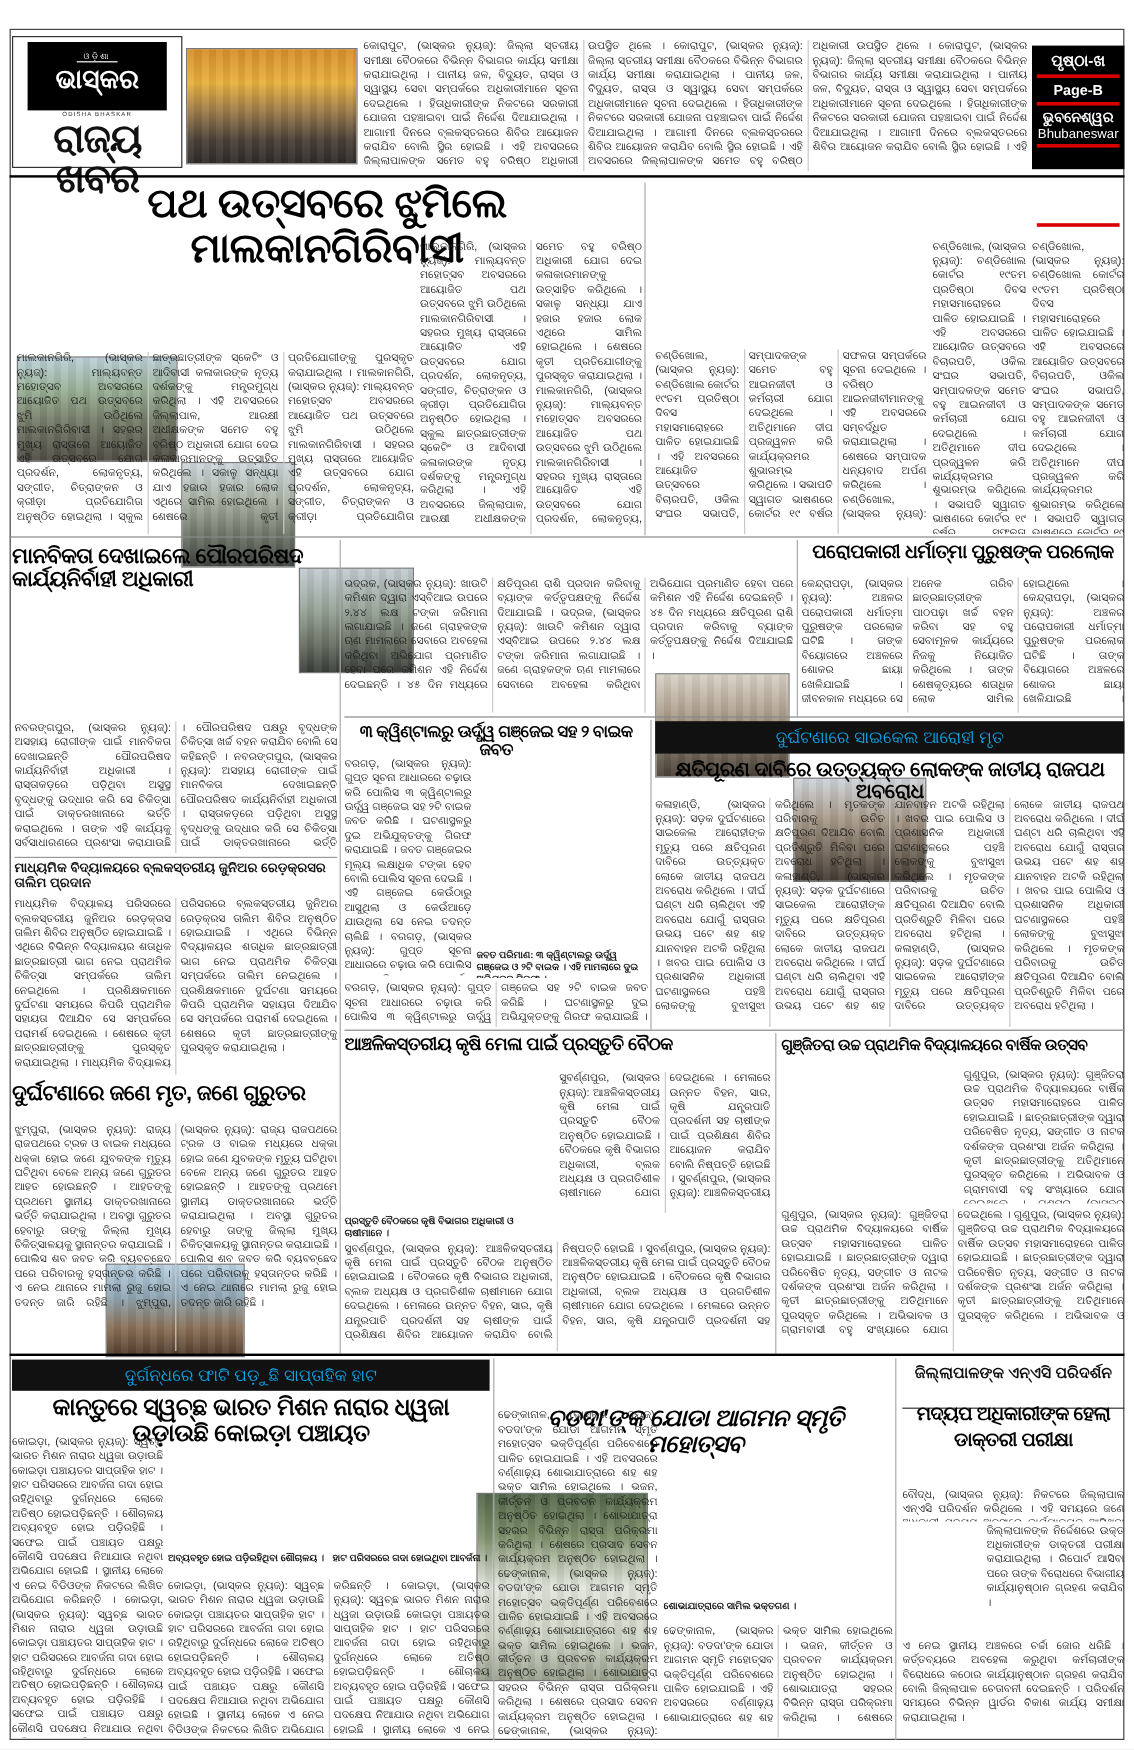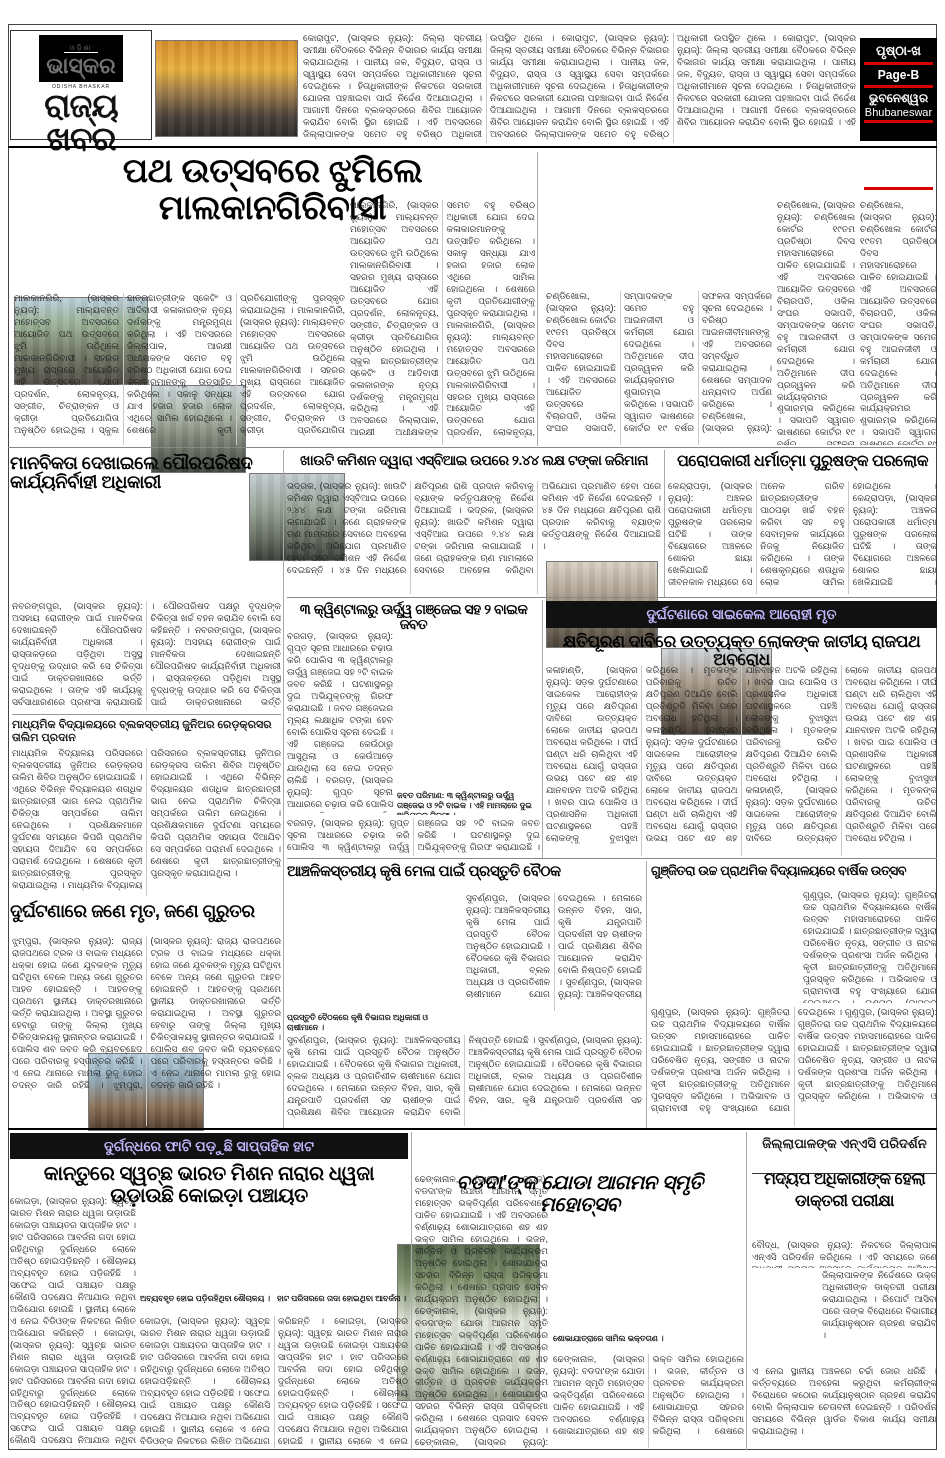--- a/index.html
+++ b/index.html
@@ -2,42 +2,42 @@
 <html><head>
 <meta charset="utf-8">
 <style>
   html,body{margin:0;padding:0;background:#e9e9e9;}
   .page{position:relative;width:945px;height:1458px;background:#ffffff;margin:0 auto;
         font-family:"Liberation Sans", sans-serif;color:#111;overflow:hidden;}
   .frame{position:absolute;left:8px;top:24px;width:929px;height:1426px;border:1px solid #444;}
   .abs{position:absolute;box-sizing:border-box;}
   
   .mastbox{border:1px solid #333;text-align:center;}
-  .logoblock{background:#000;color:#737373;margin:4px auto 0;width:84px;padding:1px 0 5px;}
+  .logoblock{background:#000;color:#ffffff;margin:4px auto 0;width:116px;padding:1px 0 15px;}
   .logotop{font-size:7px;letter-spacing:2px;border-bottom:1px solid #fff;display:inline-block;padding:0 6px;}
   .logomain{font-size:22px;font-weight:bold;line-height:1.05;}
   .logosub{font-size:5px;letter-spacing:1px;color:#222;margin-top:1px;}
   .sectionline{font-size:33px;font-weight:bold;line-height:1.0;letter-spacing:-1px;}
   
   .pagebox{background:#000;color:#fff;text-align:center;padding-top:4px;}
   .pb-row{padding:1px 0;font-weight:bold;}
   .pb-odia{font-size:13px;}
   .pb-en{font-size:12px;}
   .pb-city{font-size:12px;}
   .pb-cityen{font-size:11px;font-weight:normal;}
   .pb-dateodia{font-size:10px;margin-top:48px;}
   .pb-dateen{font-size:12px;}
   .redbar{height:3px;background:#d90000;margin:2px 4px;}
   
   .hl{font-weight:bold;color:#000;line-height:1.08;letter-spacing:-0.5px;}
   .hl-xl{font-size:34px;text-align:center;}
   .hl-l{font-size:26px;text-align:center;}
   .hl-m{font-size:18px;text-align:left;}
   .hl-s{font-size:14px;text-align:center;}
-  .kicker{background:#111;color:#c4b5fd;font-weight:bold;text-align:center;font-size:14px;line-height:1.9;}
+  .kicker{background:#111;color:#0ea5e9;font-weight:normal;text-align:center;font-size:14px;line-height:1.9;}
   .subhead{font-weight:bold;font-size:11px;text-align:left;border-top:1px solid #999;padding-top:3px;}
   .kicker2{font-weight:bold;font-size:13px;text-align:center;border-bottom:1px solid #333;padding-bottom:21px;}
   
   .bt{font-size:9px;line-height:1.33;text-align:justify;overflow:hidden;color:#1a1a1a;
       word-break:break-word;}
   .c2{column-count:2;column-gap:8px;column-rule:1px solid #c9c9c9;}
   .c3{column-count:3;column-gap:8px;column-rule:1px solid #c9c9c9;}
   .c4{column-count:4;column-gap:8px;column-rule:1px solid #c9c9c9;}
   .caption{font-size:8px;font-weight:bold;line-height:1.25;overflow:hidden;}
   
@@ -112,21 +112,20 @@
   <div class="abs vrule" style="left:664px;top:450px;height:147px;"></div>
 
   <div class="abs hl hl-m" style="left:10px;top:454px;width:271px;">ମାନବିକତା ଦେଖାଇଲେ ପୌରପରିଷଦ କାର୍ଯ୍ୟନିର୍ବାହୀ ଅଧିକାରୀ</div>
   <div class="abs photo ph-people" style="left:88px;top:518px;width:116px;height:78px;"></div>
   <div class="abs bt c2" style="left:12px;top:601px;width:269px;height:110px;">ନବରଙ୍ଗପୁର, (ଭାସ୍କର ନ୍ୟୁଜ୍): ଅସହାୟ ରୋଗୀଙ୍କ ପାଇଁ ମାନବିକତା ଦେଖାଇଛନ୍ତି ପୌରପରିଷଦ କାର୍ଯ୍ୟନିର୍ବାହୀ ଅଧିକାରୀ । ରାସ୍ତାକଡ଼ରେ ପଡ଼ିଥିବା ଅସୁସ୍ଥ ବୃଦ୍ଧଙ୍କୁ ଉଦ୍ଧାର କରି ସେ ଚିକିତ୍ସା ପାଇଁ ଡାକ୍ତରଖାନାରେ ଭର୍ତ୍ତି କରାଇଥିଲେ । ତାଙ୍କ ଏହି କାର୍ଯ୍ୟକୁ ସର୍ବସାଧାରଣରେ ପ୍ରଶଂସା କରାଯାଉଛି । ପୌରପରିଷଦ ପକ୍ଷରୁ ବୃଦ୍ଧଙ୍କ ଚିକିତ୍ସା ଖର୍ଚ୍ଚ ବହନ କରାଯିବ ବୋଲି ସେ କହିଛନ୍ତି । ନବରଙ୍ଗପୁର, (ଭାସ୍କର ନ୍ୟୁଜ୍): ଅସହାୟ ରୋଗୀଙ୍କ ପାଇଁ ମାନବିକତା ଦେଖାଇଛନ୍ତି ପୌରପରିଷଦ କାର୍ଯ୍ୟନିର୍ବାହୀ ଅଧିକାରୀ । ରାସ୍ତାକଡ଼ରେ ପଡ଼ିଥିବା ଅସୁସ୍ଥ ବୃଦ୍ଧଙ୍କୁ ଉଦ୍ଧାର କରି ସେ ଚିକିତ୍ସା ପାଇଁ ଡାକ୍ତରଖାନାରେ ଭର୍ତ୍ତି କରାଇଥିଲେ । ତାଙ୍କ ଏହି କାର୍ଯ୍ୟକୁ ସର୍ବସାଧାରଣରେ ପ୍ରଶଂସା କରାଯାଉଛି । ପୌରପରିଷଦ ପକ୍ଷରୁ ବୃଦ୍ଧଙ୍କ ଚିକିତ୍ସା ଖର୍ଚ୍ଚ ବହନ କରାଯିବ ବୋଲି ସେ କହିଛନ୍ତି ।</div>
   <div class="abs subhead" style="left:12px;top:714px;width:269px;">ମାଧ୍ୟମିକ ବିଦ୍ୟାଳୟରେ ବ୍ଲକସ୍ତରୀୟ ଜୁନିଅର ରେଡ଼କ୍ରସର ତାଲିମ ପ୍ରଦାନ</div>
   <div class="abs bt c2" style="left:12px;top:748px;width:269px;height:148px;">ମାଧ୍ୟମିକ ବିଦ୍ୟାଳୟ ପରିସରରେ ବ୍ଲକସ୍ତରୀୟ ଜୁନିଅର ରେଡ଼କ୍ରସ ତାଲିମ ଶିବିର ଅନୁଷ୍ଠିତ ହୋଇଯାଇଛି । ଏଥିରେ ବିଭିନ୍ନ ବିଦ୍ୟାଳୟର ଶତାଧିକ ଛାତ୍ରଛାତ୍ରୀ ଭାଗ ନେଇ ପ୍ରାଥମିକ ଚିକିତ୍ସା ସମ୍ପର୍କରେ ତାଲିମ ନେଇଥିଲେ । ପ୍ରଶିକ୍ଷକମାନେ ଦୁର୍ଘଟଣା ସମୟରେ କିପରି ପ୍ରାଥମିକ ସହାୟତା ଦିଆଯିବ ସେ ସମ୍ପର୍କରେ ପରାମର୍ଶ ଦେଇଥିଲେ । ଶେଷରେ କୃତୀ ଛାତ୍ରଛାତ୍ରୀଙ୍କୁ ପୁରସ୍କୃତ କରାଯାଇଥିଲା । ମାଧ୍ୟମିକ ବିଦ୍ୟାଳୟ ପରିସରରେ ବ୍ଲକସ୍ତରୀୟ ଜୁନିଅର ରେଡ଼କ୍ରସ ତାଲିମ ଶିବିର ଅନୁଷ୍ଠିତ ହୋଇଯାଇଛି । ଏଥିରେ ବିଭିନ୍ନ ବିଦ୍ୟାଳୟର ଶତାଧିକ ଛାତ୍ରଛାତ୍ରୀ ଭାଗ ନେଇ ପ୍ରାଥମିକ ଚିକିତ୍ସା ସମ୍ପର୍କରେ ତାଲିମ ନେଇଥିଲେ । ପ୍ରଶିକ୍ଷକମାନେ ଦୁର୍ଘଟଣା ସମୟରେ କିପରି ପ୍ରାଥମିକ ସହାୟତା ଦିଆଯିବ ସେ ସମ୍ପର୍କରେ ପରାମର୍ଶ ଦେଇଥିଲେ । ଶେଷରେ କୃତୀ ଛାତ୍ରଛାତ୍ରୀଙ୍କୁ ପୁରସ୍କୃତ କରାଯାଇଥିଲା ।</div>
   <div class="abs hl hl-m" style="left:10px;top:902px;width:271px;">ଦୁର୍ଘଟଣାରେ ଜଣେ ମୃତ, ଜଣେ ଗୁରୁତର</div>
   <div class="abs bt c2" style="left:12px;top:936px;width:269px;height:190px;">ଝୁମ୍ପୁରା, (ଭାସ୍କର ନ୍ୟୁଜ୍): ରାଜ୍ୟ ରାଜପଥରେ ଟ୍ରକ ଓ ବାଇକ ମଧ୍ୟରେ ଧକ୍କା ହୋଇ ଜଣେ ଯୁବକଙ୍କ ମୃତ୍ୟୁ ଘଟିଥିବା ବେଳେ ଅନ୍ୟ ଜଣେ ଗୁରୁତର ଆହତ ହୋଇଛନ୍ତି । ଆହତଙ୍କୁ ପ୍ରଥମେ ସ୍ଥାନୀୟ ଡାକ୍ତରଖାନାରେ ଭର୍ତ୍ତି କରାଯାଇଥିଲା । ଅବସ୍ଥା ଗୁରୁତର ହେବାରୁ ତାଙ୍କୁ ଜିଲ୍ଲା ମୁଖ୍ୟ ଚିକିତ୍ସାଳୟକୁ ସ୍ଥାନାନ୍ତର କରାଯାଇଛି । ପୋଲିସ ଶବ ଜବତ କରି ବ୍ୟବଚ୍ଛେଦ ପରେ ପରିବାରକୁ ହସ୍ତାନ୍ତର କରିଛି । ଏ ନେଇ ଥାନାରେ ମାମଲା ରୁଜୁ ହୋଇ ତଦନ୍ତ ଜାରି ରହିଛି । ଝୁମ୍ପୁରା, (ଭାସ୍କର ନ୍ୟୁଜ୍): ରାଜ୍ୟ ରାଜପଥରେ ଟ୍ରକ ଓ ବାଇକ ମଧ୍ୟରେ ଧକ୍କା ହୋଇ ଜଣେ ଯୁବକଙ୍କ ମୃତ୍ୟୁ ଘଟିଥିବା ବେଳେ ଅନ୍ୟ ଜଣେ ଗୁରୁତର ଆହତ ହୋଇଛନ୍ତି । ଆହତଙ୍କୁ ପ୍ରଥମେ ସ୍ଥାନୀୟ ଡାକ୍ତରଖାନାରେ ଭର୍ତ୍ତି କରାଯାଇଥିଲା । ଅବସ୍ଥା ଗୁରୁତର ହେବାରୁ ତାଙ୍କୁ ଜିଲ୍ଲା ମୁଖ୍ୟ ଚିକିତ୍ସାଳୟକୁ ସ୍ଥାନାନ୍ତର କରାଯାଇଛି । ପୋଲିସ ଶବ ଜବତ କରି ବ୍ୟବଚ୍ଛେଦ ପରେ ପରିବାରକୁ ହସ୍ତାନ୍ତର କରିଛି । ଏ ନେଇ ଥାନାରେ ମାମଲା ରୁଜୁ ହୋଇ ତଦନ୍ତ ଜାରି ରହିଛି ।</div>
 
-  <div class="abs hl hl-s" style="left:287px;top:453px;width:374px;">ଖାଉଟି କମିଶନ ଦ୍ୱାରା ଏସ୍‌ବିଆଇ ଉପରେ ୨.୪୪ ଲକ୍ଷ ଟଙ୍କା ଜରିମାନା</div>
   <div class="abs bt c3" style="left:287px;top:481px;width:374px;height:113px;">ଭଦ୍ରକ, (ଭାସ୍କର ନ୍ୟୁଜ୍): ଖାଉଟି କମିଶନ ଦ୍ୱାରା ଏସ୍‌ବିଆଇ ଉପରେ ୨.୪୪ ଲକ୍ଷ ଟଙ୍କା ଜରିମାନା ଲଗାଯାଇଛି । ଜଣେ ଗ୍ରାହକଙ୍କ ଋଣ ମାମଲାରେ ସେବାରେ ଅବହେଳା କରିଥିବା ଅଭିଯୋଗ ପ୍ରମାଣିତ ହେବା ପରେ କମିଶନ ଏହି ନିର୍ଦ୍ଦେଶ ଦେଇଛନ୍ତି । ୪୫ ଦିନ ମଧ୍ୟରେ କ୍ଷତିପୂରଣ ରାଶି ପ୍ରଦାନ କରିବାକୁ ବ୍ୟାଙ୍କ କର୍ତ୍ତୃପକ୍ଷଙ୍କୁ ନିର୍ଦ୍ଦେଶ ଦିଆଯାଇଛି । ଭଦ୍ରକ, (ଭାସ୍କର ନ୍ୟୁଜ୍): ଖାଉଟି କମିଶନ ଦ୍ୱାରା ଏସ୍‌ବିଆଇ ଉପରେ ୨.୪୪ ଲକ୍ଷ ଟଙ୍କା ଜରିମାନା ଲଗାଯାଇଛି । ଜଣେ ଗ୍ରାହକଙ୍କ ଋଣ ମାମଲାରେ ସେବାରେ ଅବହେଳା କରିଥିବା ଅଭିଯୋଗ ପ୍ରମାଣିତ ହେବା ପରେ କମିଶନ ଏହି ନିର୍ଦ୍ଦେଶ ଦେଇଛନ୍ତି । ୪୫ ଦିନ ମଧ୍ୟରେ କ୍ଷତିପୂରଣ ରାଶି ପ୍ରଦାନ କରିବାକୁ ବ୍ୟାଙ୍କ କର୍ତ୍ତୃପକ୍ଷଙ୍କୁ ନିର୍ଦ୍ଦେଶ ଦିଆଯାଇଛି ।</div>
 
   <div class="abs hl" style="left:668px;top:452px;width:269px;font-size:16px;text-align:center;">ପରୋପକାରୀ ଧର୍ମାତ୍ମା ପୁରୁଷଙ୍କ ପରଲୋକ</div>
   <div class="abs bt c3" style="left:668px;top:481px;width:269px;height:113px;">କେନ୍ଦ୍ରାପଡ଼ା, (ଭାସ୍କର ନ୍ୟୁଜ୍): ଅଞ୍ଚଳର ପରୋପକାରୀ ଧର୍ମାତ୍ମା ପୁରୁଷଙ୍କ ପରଲୋକ ଘଟିଛି । ତାଙ୍କ ବିୟୋଗରେ ଅଞ୍ଚଳରେ ଶୋକର ଛାୟା ଖେଳିଯାଇଛି । ଜୀବନକାଳ ମଧ୍ୟରେ ସେ ଅନେକ ଗରିବ ଛାତ୍ରଛାତ୍ରୀଙ୍କ ପାଠପଢ଼ା ଖର୍ଚ୍ଚ ବହନ କରିବା ସହ ବହୁ ସେବାମୂଳକ କାର୍ଯ୍ୟରେ ନିଜକୁ ନିୟୋଜିତ କରିଥିଲେ । ତାଙ୍କ ଶେଷକୃତ୍ୟରେ ଶତାଧିକ ଲୋକ ସାମିଲ ହୋଇଥିଲେ । କେନ୍ଦ୍ରାପଡ଼ା, (ଭାସ୍କର ନ୍ୟୁଜ୍): ଅଞ୍ଚଳର ପରୋପକାରୀ ଧର୍ମାତ୍ମା ପୁରୁଷଙ୍କ ପରଲୋକ ଘଟିଛି । ତାଙ୍କ ବିୟୋଗରେ ଅଞ୍ଚଳରେ ଶୋକର ଛାୟା ଖେଳିଯାଇଛି । ଜୀବନକାଳ ମଧ୍ୟରେ ସେ ଅନେକ ଗରିବ ଛାତ୍ରଛାତ୍ରୀଙ୍କ ପାଠପଢ଼ା ଖର୍ଚ୍ଚ ବହନ କରିବା ସହ ବହୁ ସେବାମୂଳକ କାର୍ଯ୍ୟରେ ନିଜକୁ ନିୟୋଜିତ କରିଥିଲେ । ତାଙ୍କ ଶେଷକୃତ୍ୟରେ ଶତାଧିକ ଲୋକ ସାମିଲ ହୋଇଥିଲେ ।</div>
 
   <div class="abs hrule" style="left:287px;top:597px;width:650px;"></div>
   <div class="abs vrule" style="left:542px;top:600px;height:258px;"></div>
 
   <div class="abs hl hl-s" style="left:287px;top:602px;width:253px;">୩ କ୍ୱିଣ୍ଟାଲରୁ ଊର୍ଦ୍ଧ୍ୱ ଗଞ୍ଜେଇ ସହ ୨ ବାଇକ ଜବତ</div>
   <div class="abs bt" style="left:287px;top:631px;width:106px;height:182px;">ବରଗଡ଼, (ଭାସ୍କର ନ୍ୟୁଜ୍): ଗୁପ୍ତ ସୂଚନା ଆଧାରରେ ଚଢ଼ାଉ କରି ପୋଲିସ ୩ କ୍ୱିଣ୍ଟାଲରୁ ଊର୍ଦ୍ଧ୍ୱ ଗଞ୍ଜେଇ ସହ ୨ଟି ବାଇକ ଜବତ କରିଛି । ଘଟଣାସ୍ଥଳରୁ ଦୁଇ ଅଭିଯୁକ୍ତଙ୍କୁ ଗିରଫ କରାଯାଇଛି । ଜବତ ଗଞ୍ଜେଇର ମୂଲ୍ୟ ଲକ୍ଷାଧିକ ଟଙ୍କା ହେବ ବୋଲି ପୋଲିସ ସୂଚନା ଦେଇଛି । ଏହି ଗଞ୍ଜେଇ କେଉଁଠାରୁ ଆସୁଥିଲା ଓ କେଉଁଆଡ଼େ ଯାଉଥିଲା ସେ ନେଇ ତଦନ୍ତ ଚାଲିଛି । ବରଗଡ଼, (ଭାସ୍କର ନ୍ୟୁଜ୍): ଗୁପ୍ତ ସୂଚନା ଆଧାରରେ ଚଢ଼ାଉ କରି ପୋଲିସ ୩ କ୍ୱିଣ୍ଟାଲରୁ ଊର୍ଦ୍ଧ୍ୱ ଗଞ୍ଜେଇ ସହ ୨ଟି ବାଇକ ଜବତ କରିଛି । ଘଟଣାସ୍ଥଳରୁ ଦୁଇ ଅଭିଯୁକ୍ତଙ୍କୁ ଗିରଫ କରାଯାଇଛି । ଜବତ ଗଞ୍ଜେଇର ମୂଲ୍ୟ ଲକ୍ଷାଧିକ ଟଙ୍କା ହେବ ବୋଲି ପୋଲିସ ସୂଚନା ଦେଇଛି । ଏହି ଗଞ୍ଜେଇ କେଉଁଠାରୁ ଆସୁଥିଲା ଓ କେଉଁଆଡ଼େ ଯାଉଥିଲା ସେ ନେଇ ତଦନ୍ତ ଚାଲିଛି ।</div>

